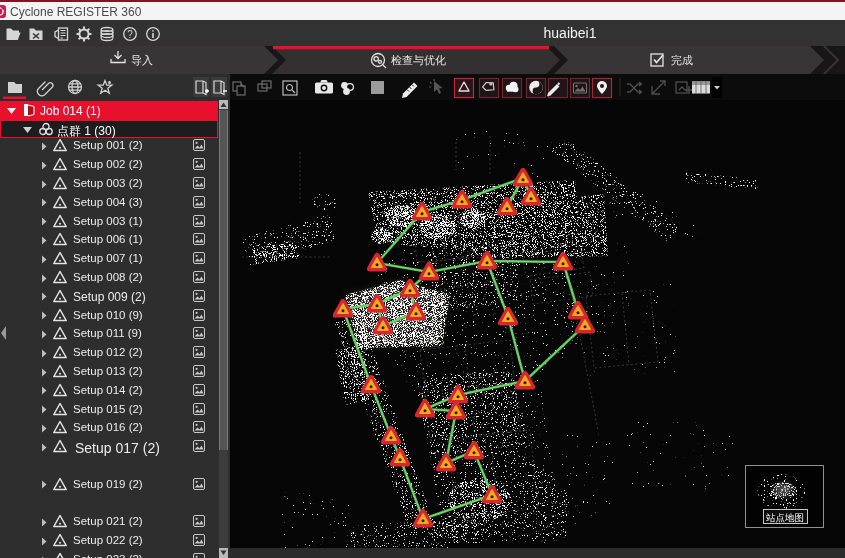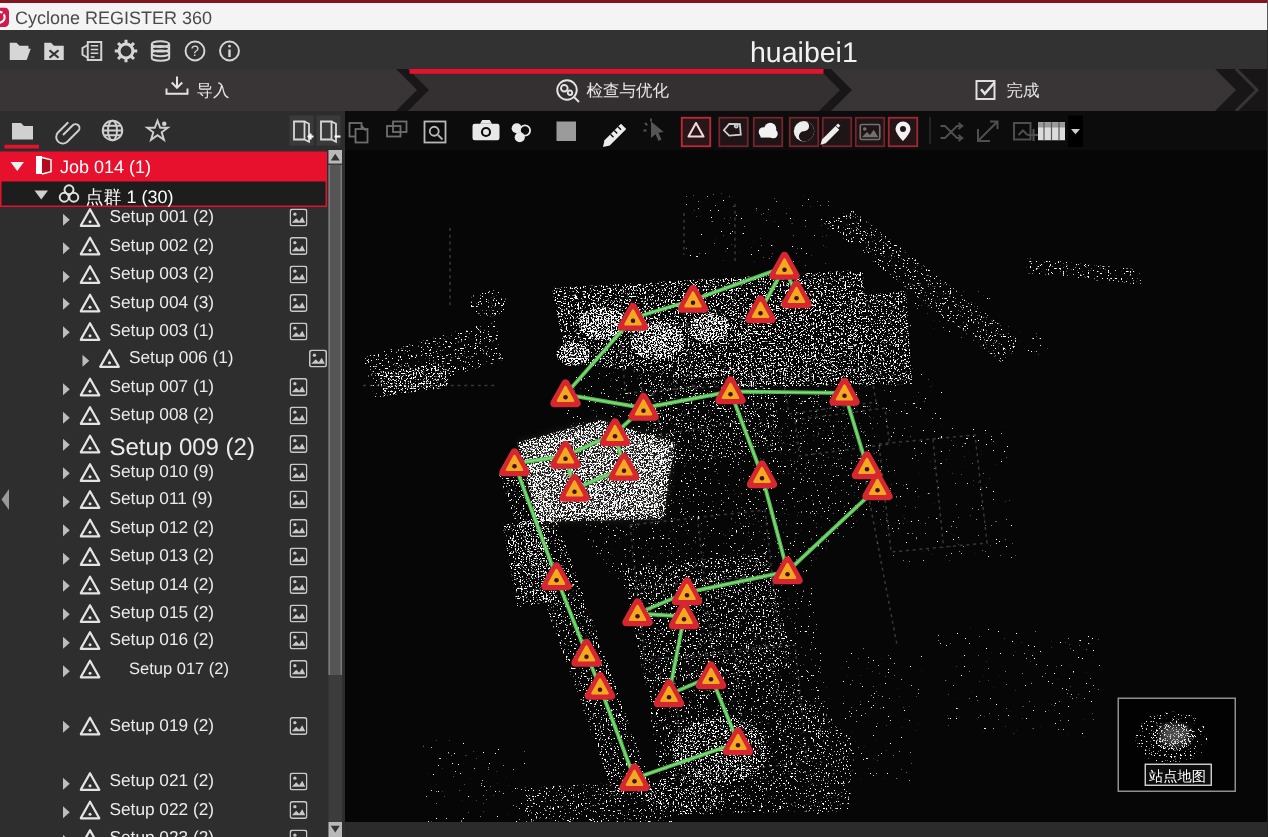--- a/index.html
+++ b/index.html
@@ -44,21 +44,21 @@
  <g transform="translate(130,14)">
         <circle r="6.3"></circle>
         <text x="0" y="3.6" text-anchor="middle" font-size="10" fill="#d6d6d6" stroke="none" font-family="Liberation Sans">?</text>
       </g>
  <g transform="translate(153,14)">
         <circle r="6.3"></circle>
         <circle cy="-3.2" r="0.9" fill="#d6d6d6" stroke="none"></circle>
         <path d="M0 -1 V4" stroke-width="1.6"></path>
       </g>
 </svg>
-<div class="abs" style="left:500px;top:25px;width:140px;text-align:left;font-size:19px;color:#f2f2f2">huaibei1</div>
+<div class="abs" style="left:500px;top:25px;width:140px;text-align:center;font-size:14px;color:#f2f2f2">huaibei1</div>
 <svg class="abs" style="left:0;top:46px" width="845" height="28">
  <rect width="845" height="28" fill="#191617"></rect>
  <path d="M0 0 H264 L278 14 L264 28 H0 Z" fill="#393536"></path>
  <path d="M272 0 H546 L560 14 L546 28 H272 L286 14 Z" fill="#343031"></path>
  <path d="M554 0 H810 L824 14 L810 28 H554 L568 14 Z" fill="#393536"></path>
  <path d="M824 28 L838 14 L824 0" fill="none" stroke="#393536" stroke-width="2"></path>
  <path d="M273 1.6 H549" stroke="#e8112d" stroke-width="3.2"></path>
  <g stroke="#e3e3e3" stroke-width="1.3" fill="none">
   <path d="M111 13 v3.5 h14 v-3.5 M118 5 v7 M114.5 9 l3.5 3.5 l3.5 -3.5"></path>
   <g transform="translate(378,14)">
@@ -191,21 +191,21 @@
         <path d="M1 0.5 L5.5 4.5 L1 8.5 Z" fill="#bdbdbd"></path>
       </svg>
 <svg class="abs" style="left:53px;top:2px" width="15" height="15">
         <use href="#wtri"></use>
       </svg>
 <div class="abs" style="left:73px;top:3px;font-size:11.5px;color:#ececec">Setup 003 (1)</div>
 <svg class="abs" style="left:193px;top:3px" width="12" height="12">
         <use href="#imgic"></use>
       </svg>
 </div>
-<div class="abs" style="left:13px;top:230.4px;width:190px;height:18.8px">
+<div class="abs" style="left:0;top:230.4px;width:190px;height:18.8px">
 <svg class="abs" style="left:41px;top:5.5px" width="6" height="9">
         <path d="M1 0.5 L5.5 4.5 L1 8.5 Z" fill="#bdbdbd"></path>
       </svg>
 <svg class="abs" style="left:53px;top:2px" width="15" height="15">
         <use href="#wtri"></use>
       </svg>
 <div class="abs" style="left:73px;top:3px;font-size:11.5px;color:#ececec">Setup 006 (1)</div>
 <svg class="abs" style="left:193px;top:3px" width="12" height="12">
         <use href="#imgic"></use>
       </svg>
@@ -234,21 +234,21 @@
         <use href="#imgic"></use>
       </svg>
 </div>
 <div class="abs" style="left:0;top:286.8px;width:218px;height:18.8px">
 <svg class="abs" style="left:41px;top:5.5px" width="6" height="9">
         <path d="M1 0.5 L5.5 4.5 L1 8.5 Z" fill="#bdbdbd"></path>
       </svg>
 <svg class="abs" style="left:53px;top:2px" width="15" height="15">
         <use href="#wtri"></use>
       </svg>
-<div class="abs" style="left:73px;top:3px;font-size:16px;color:#ececec">Setup 009 (2)</div>
+<div class="abs" style="left:73px;top:3px;font-size:12px;color:#ececec">Setup 009 (2)</div>
 <svg class="abs" style="left:193px;top:3px" width="12" height="12">
         <use href="#imgic"></use>
       </svg>
 </div>
 <div class="abs" style="left:0;top:305.6px;width:218px;height:18.8px">
 <svg class="abs" style="left:41px;top:5.5px" width="6" height="9">
         <path d="M1 0.5 L5.5 4.5 L1 8.5 Z" fill="#bdbdbd"></path>
       </svg>
 <svg class="abs" style="left:53px;top:2px" width="15" height="15">
         <use href="#wtri"></use>
@@ -330,21 +330,21 @@
         <use href="#imgic"></use>
       </svg>
 </div>
 <div class="abs" style="left:0;top:437.2px;width:218px;height:18.8px">
 <svg class="abs" style="left:41px;top:5.5px" width="6" height="9">
         <path d="M1 0.5 L5.5 4.5 L1 8.5 Z" fill="#bdbdbd"></path>
       </svg>
 <svg class="abs" style="left:53px;top:2px" width="15" height="15">
         <use href="#wtri"></use>
       </svg>
-<div class="abs" style="left:86px;top:3px;font-size:11px;color:#ececec">Setup 017 (2)</div>
+<div class="abs" style="left:75px;top:3px;font-size:14px;color:#ececec">Setup 017 (2)</div>
 <svg class="abs" style="left:193px;top:3px" width="12" height="12">
         <use href="#imgic"></use>
       </svg>
 </div>
 <div class="abs" style="left:0;top:474.8px;width:218px;height:18.8px">
 <svg class="abs" style="left:41px;top:5.5px" width="6" height="9">
         <path d="M1 0.5 L5.5 4.5 L1 8.5 Z" fill="#bdbdbd"></path>
       </svg>
 <svg class="abs" style="left:53px;top:2px" width="15" height="15">
         <use href="#wtri"></use>

